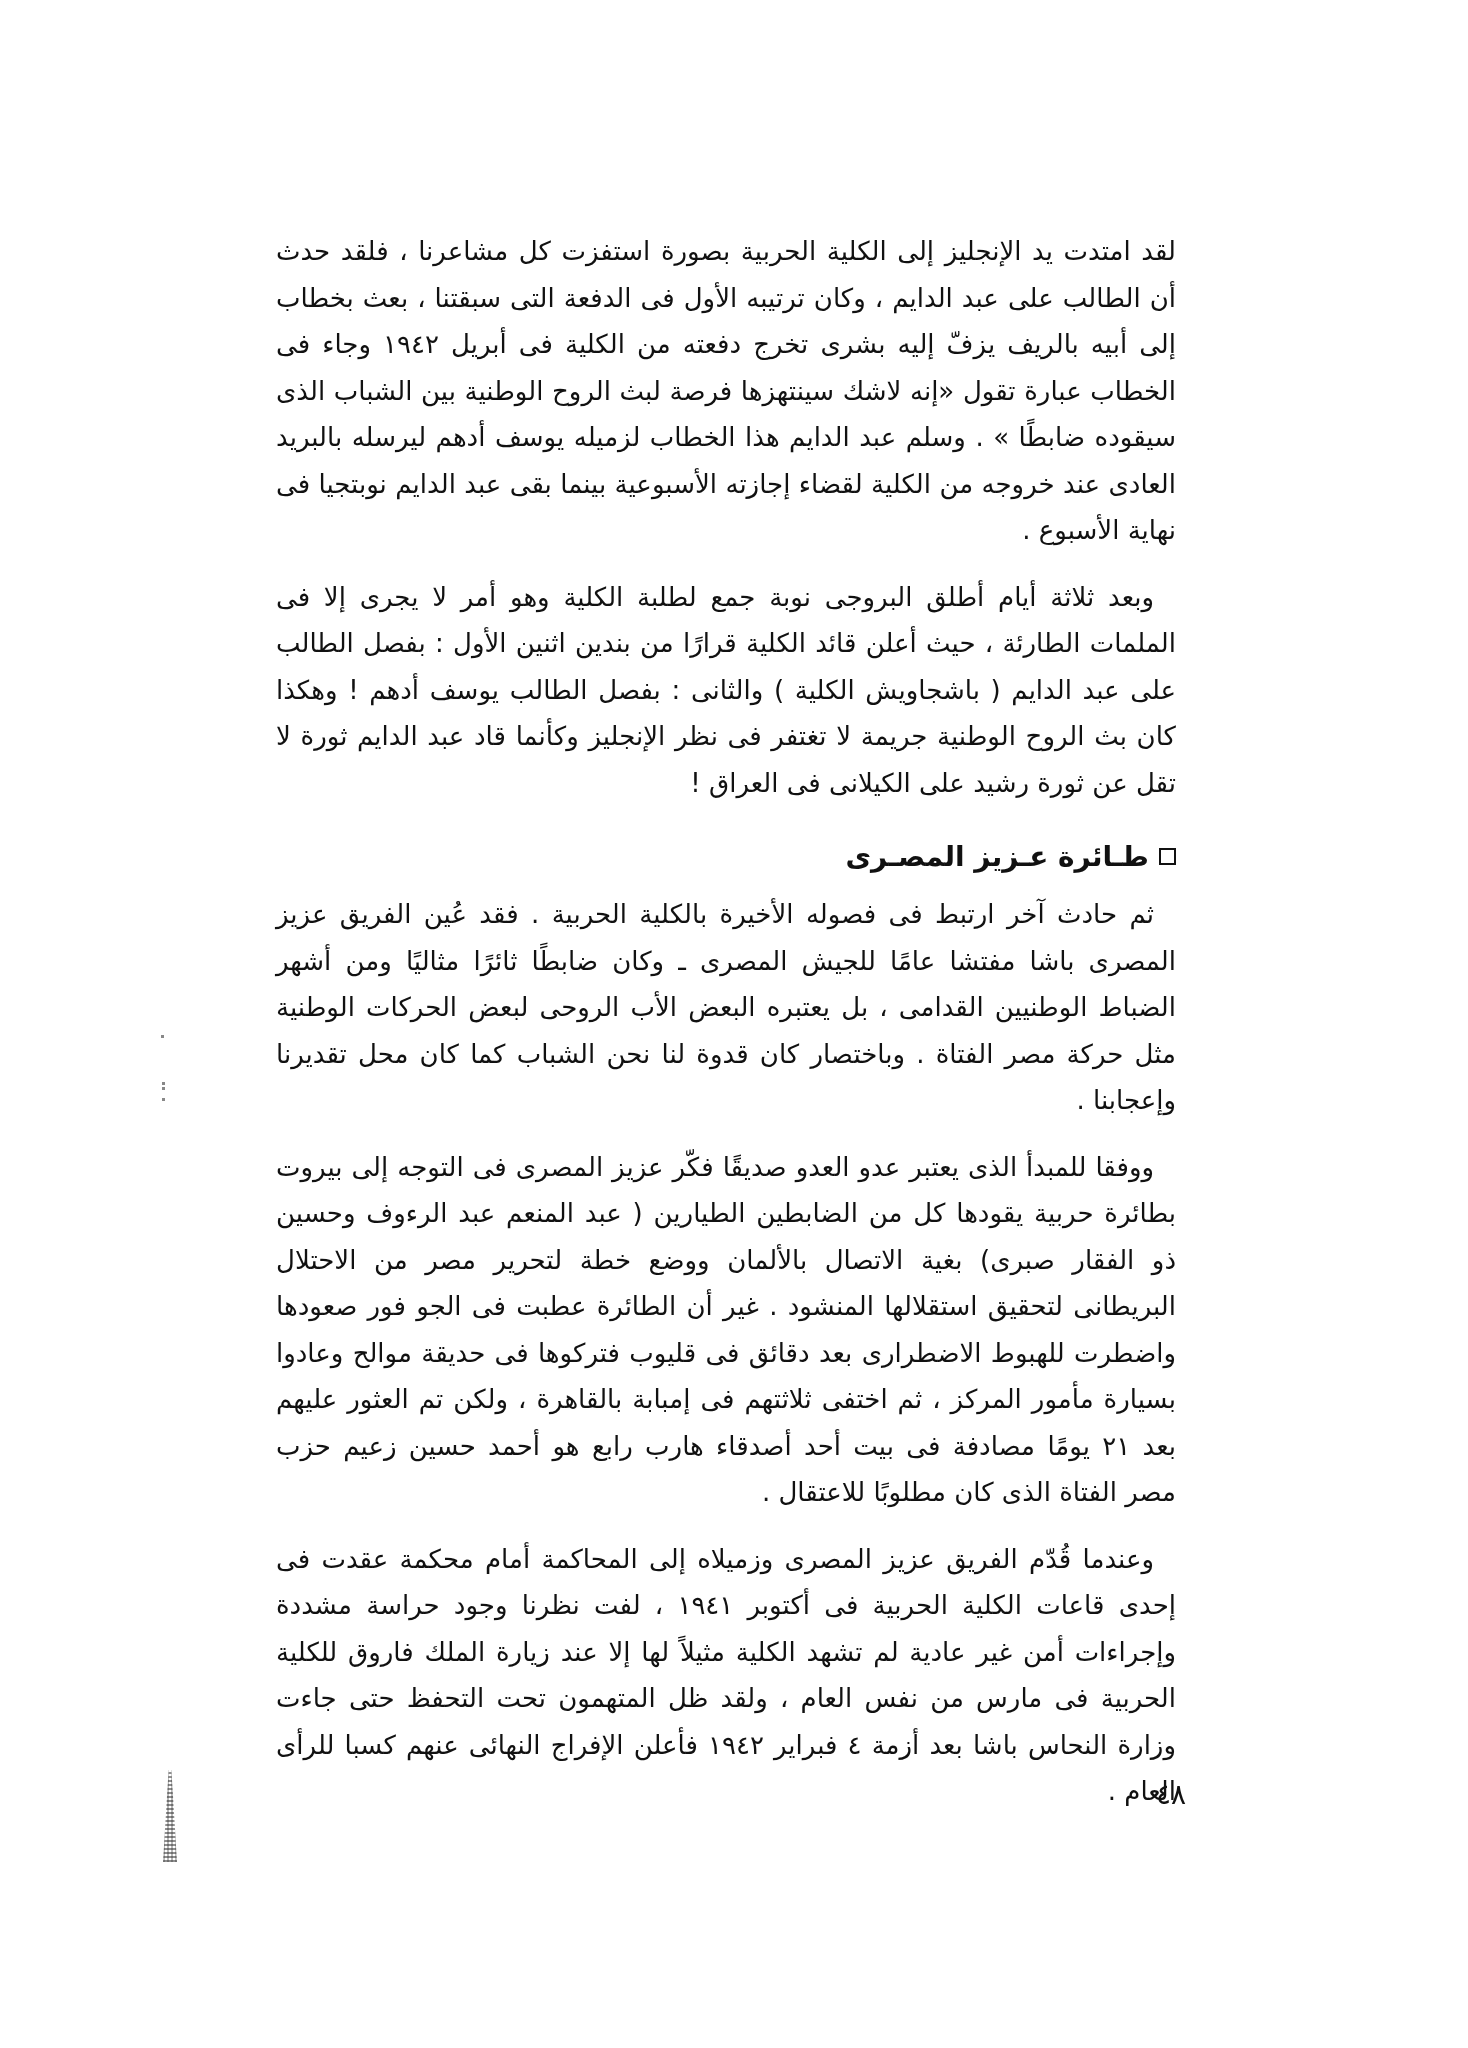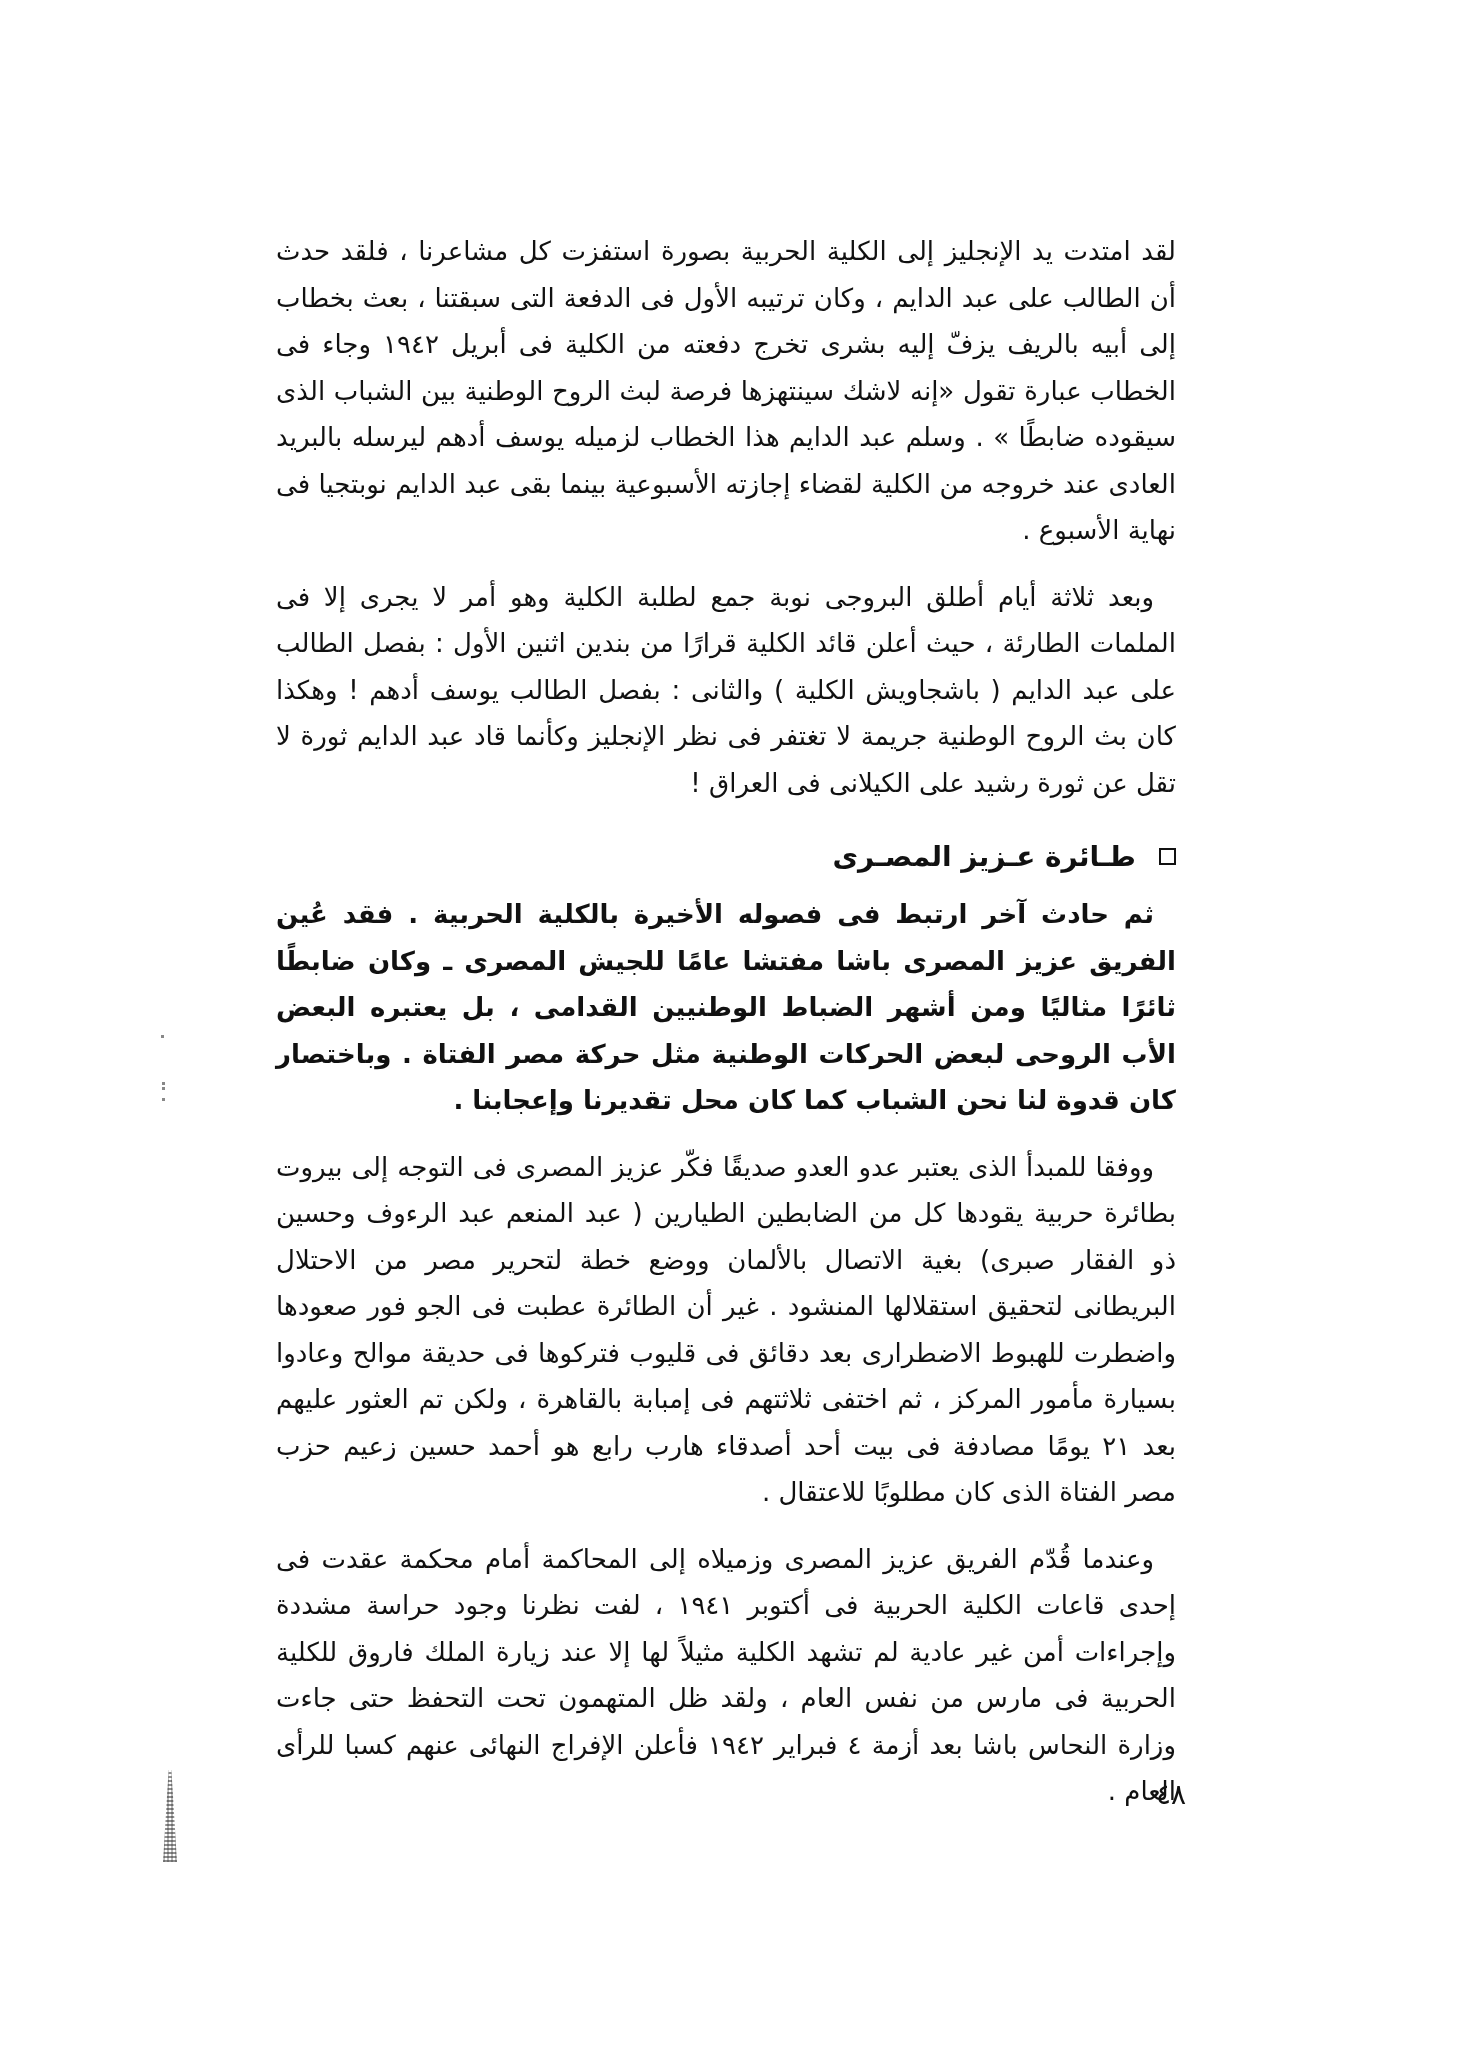--- a/index.html
+++ b/index.html
@@ -30,31 +30,31 @@
       margin: 0;
     }
     .para + .para { margin-top: 20px; }
     .para.indent { text-indent: 22px; }
     .section-heading {
       margin: 34px 0 18px 0;
       font-size: 28px;
       font-weight: bold;
       display: flex;
       align-items: center;
-      gap: 23px;
+      gap: 10px;
       direction: rtl;
     }
     .square-icon {
       display: inline-block;
       width: 17px;
       height: 17px;
       border: 2px solid #111111;
       box-sizing: border-box;
     }
-    .section-heading + .para { margin-top: 13px; font-weight: bold; }
+    .section-heading + .para { margin-top: 13px; }
     .page-number {
       position: absolute;
       left: 1156px;
       top: 1778px;
       font-size: 28px;
       font-weight: normal;
       direction: rtl;
     }
     .binding-noise {
       position: absolute;

